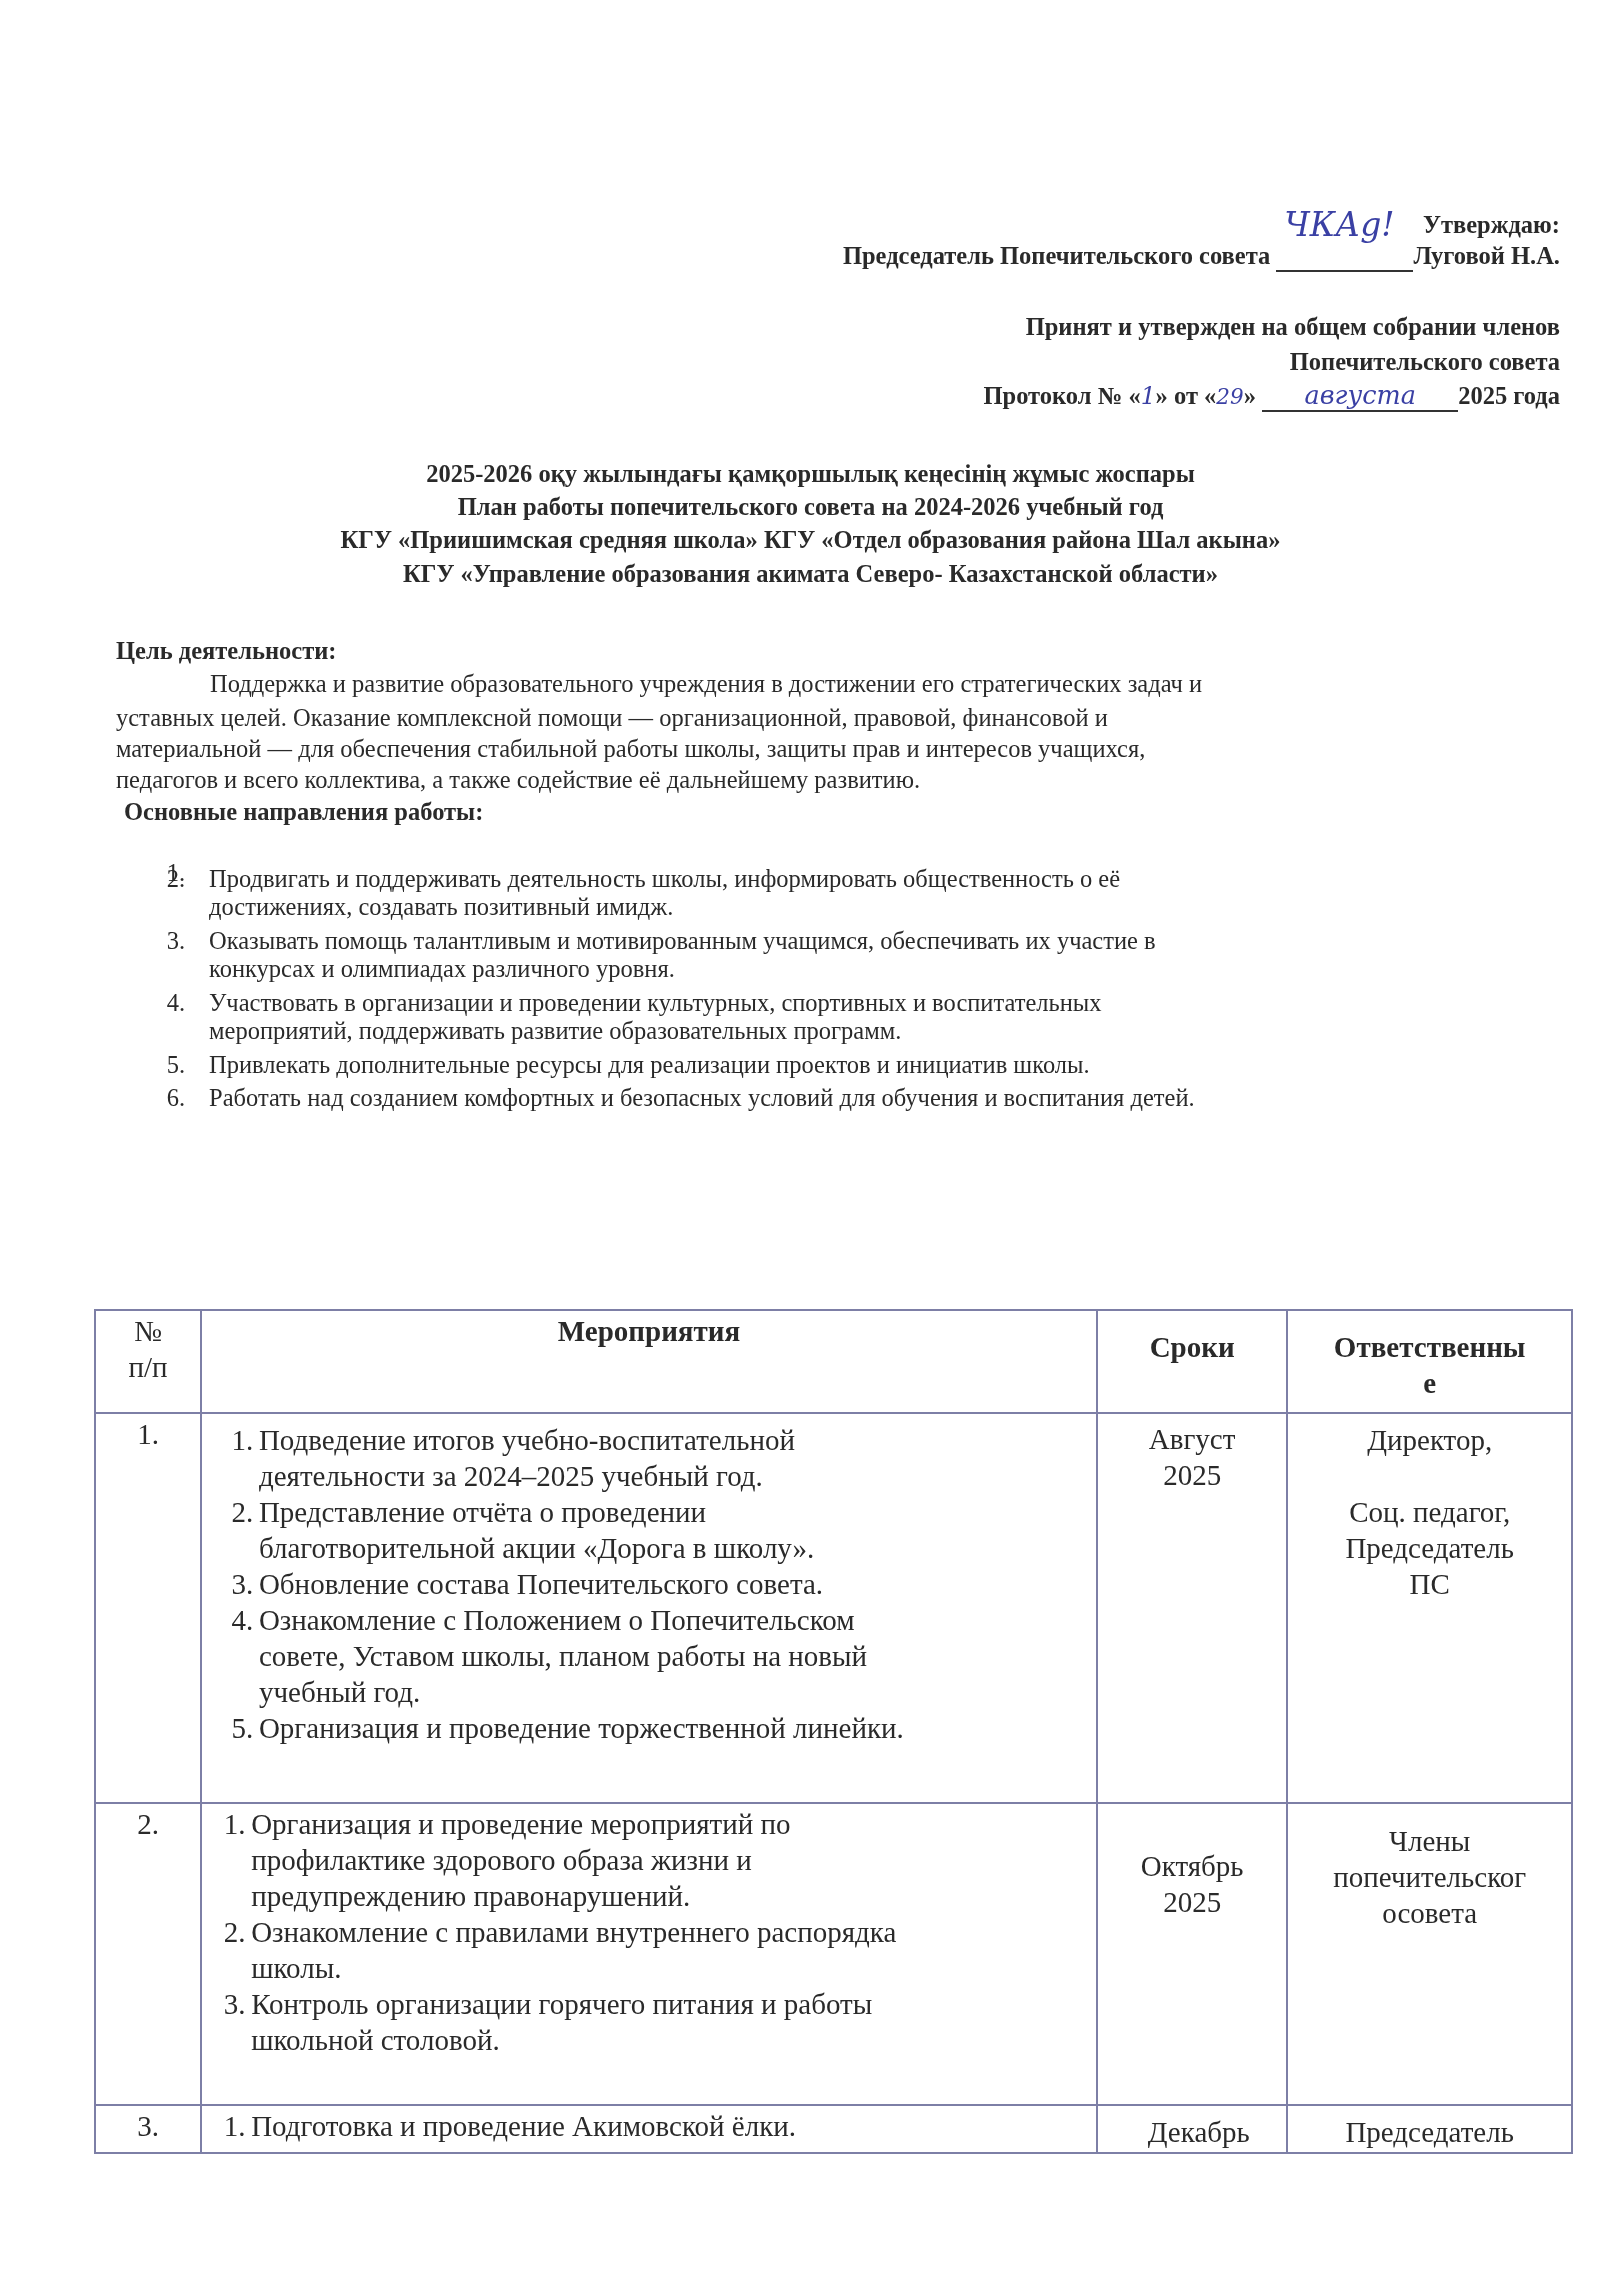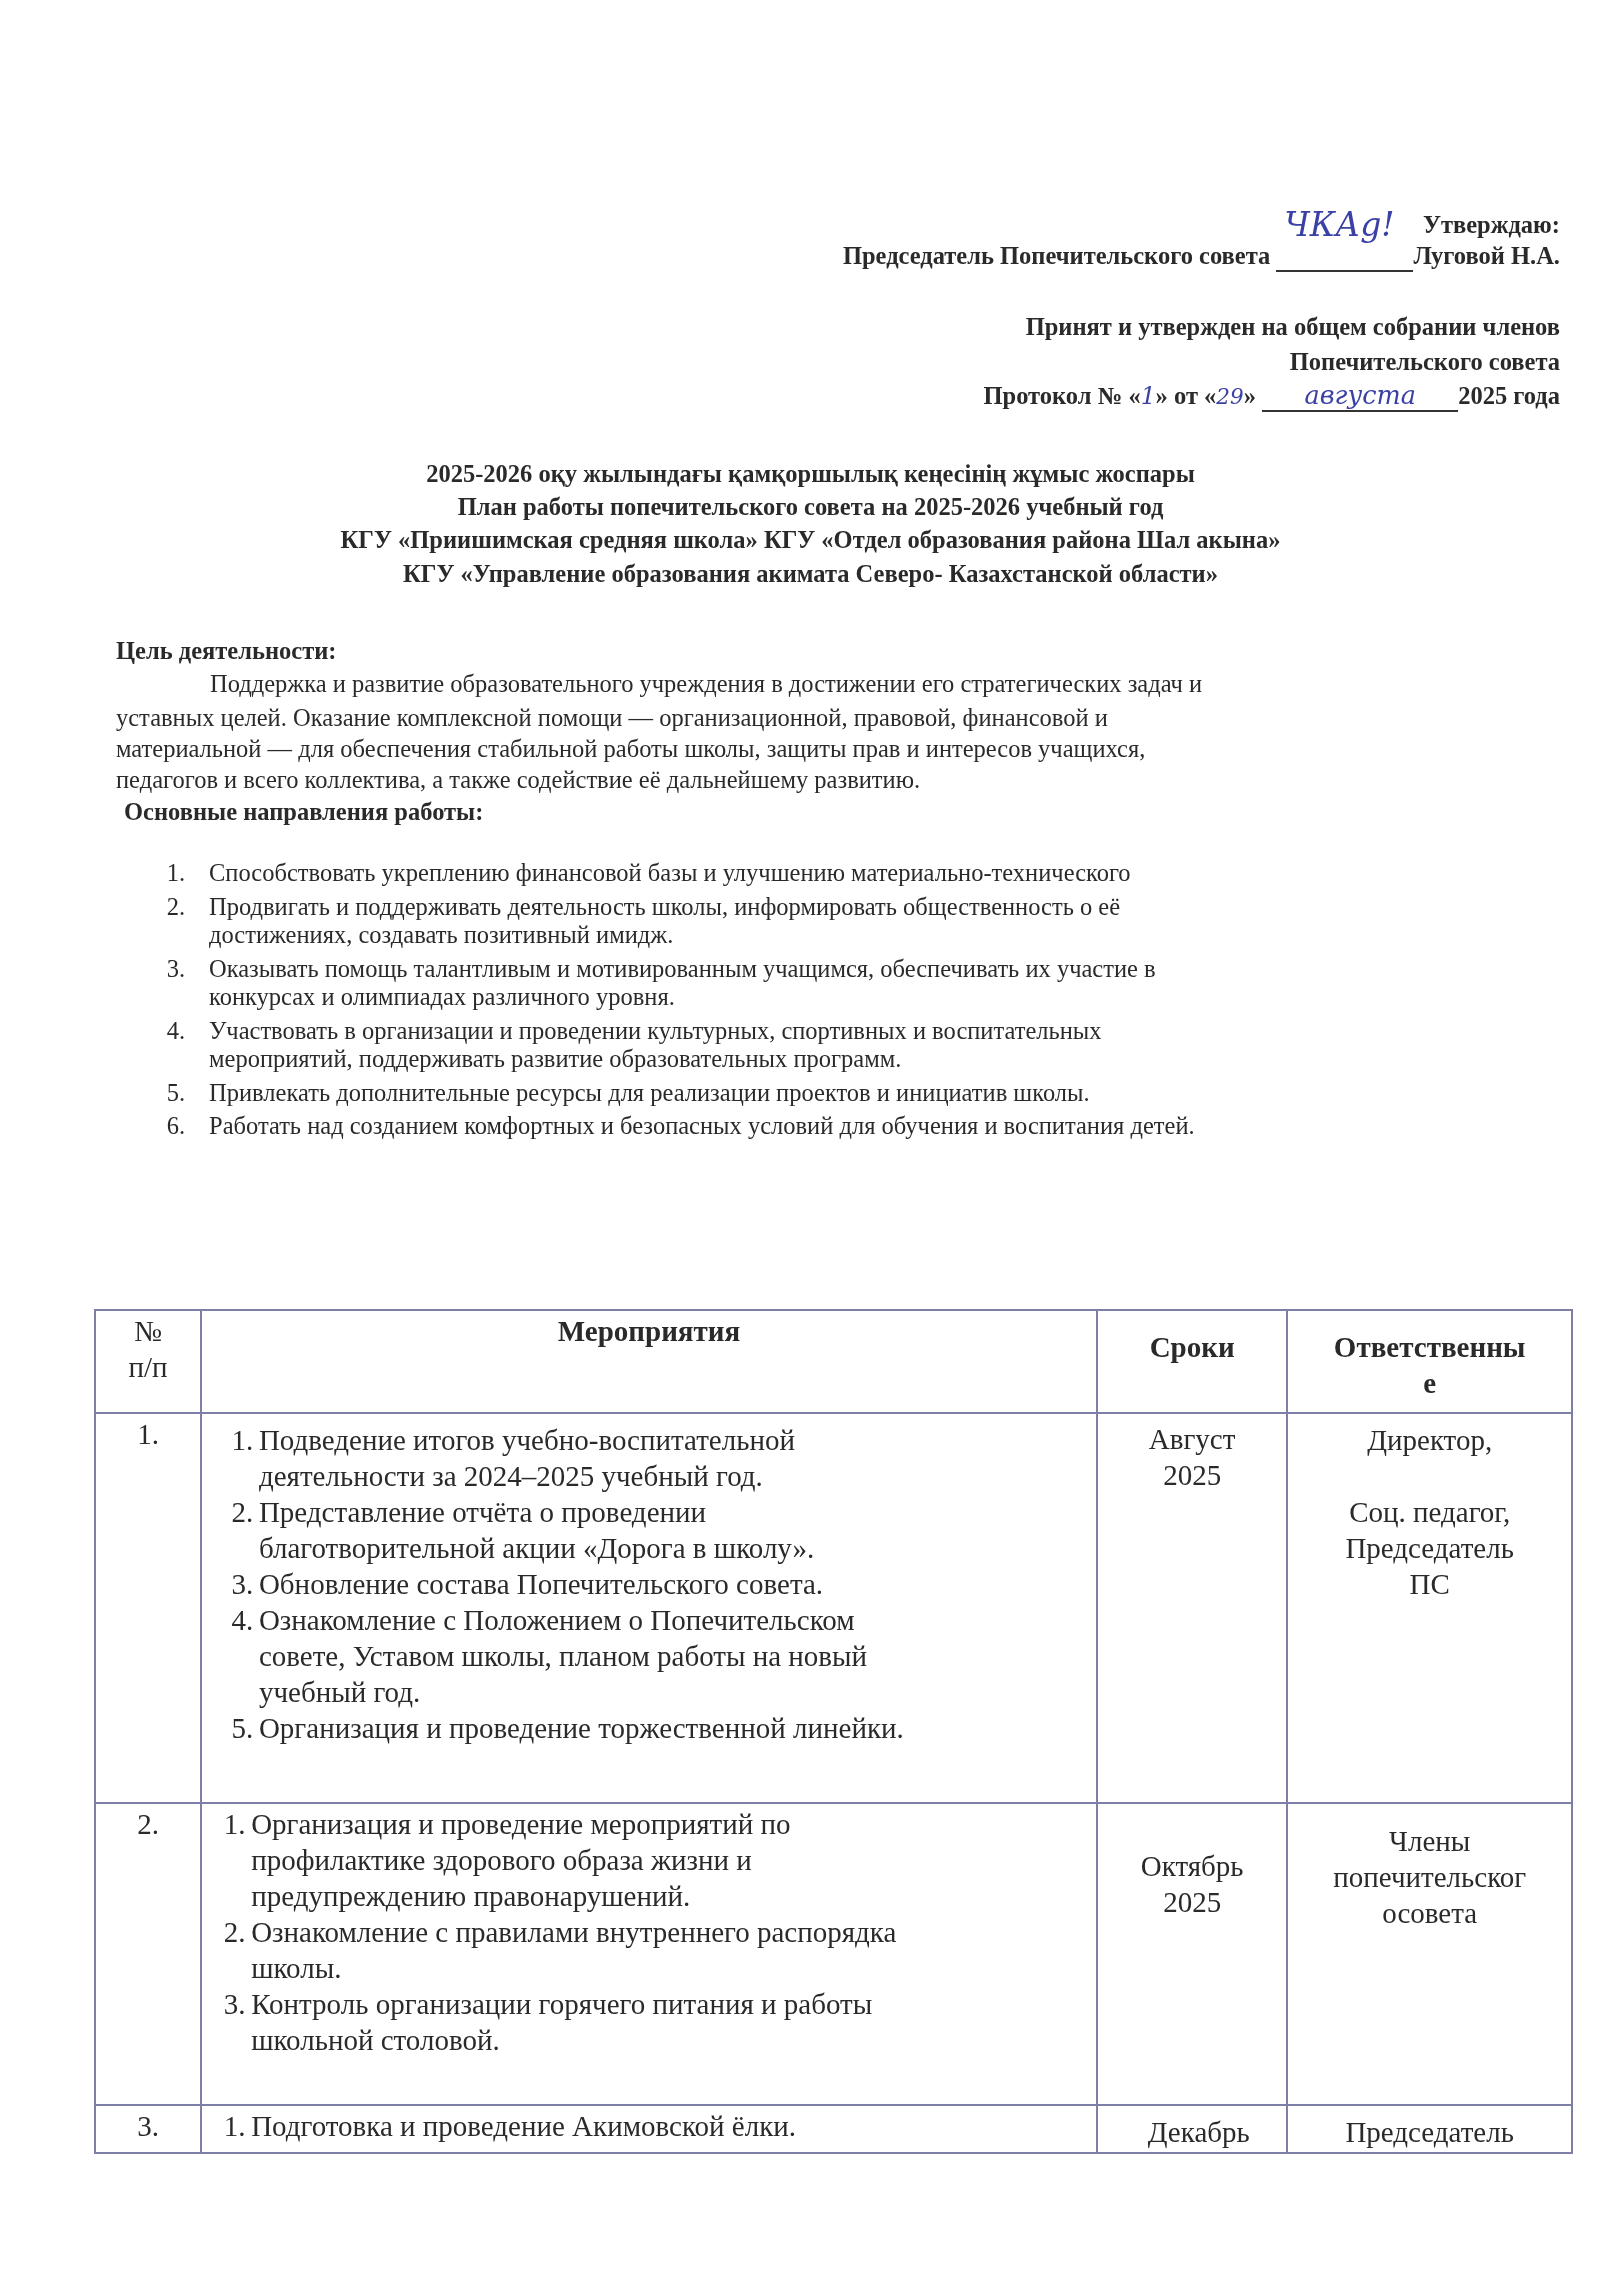--- a/index.html
+++ b/index.html
@@ -39,35 +39,34 @@
 </div>
 
 <div class="abs hdr" style="top:312px;">Принят и утвержден на общем собрании членов</div>
 <div class="abs hdr" style="top:347px;">Попечительского совета</div>
 <div class="abs hdr" style="top:381px;">
   <span>Протокол № «</span><span class="hw" style="font-size:23.5px;">1</span><span>» от «</span><span class="hw" style="font-size:21.6px;">29</span><span>»</span>
   <span class="sigline" style="width:196px;"><span class="hw" style="font-size:25.5px;">августа</span></span><span>2025 года</span>
 </div>
 
 <div class="abs title" style="top:459px;">2025-2026 оқу жылындағы қамқоршылық кеңесінің жұмыс жоспары</div>
-<div class="abs title" style="top:492px;">План работы попечительского совета на 2025-2026 учебный год</div>
+<div class="abs title" style="top:492px;">План работы попечительского совета на 2024-2026 учебный год</div>
 <div class="abs title" style="top:525px;">КГУ «Приишимская средняя школа» КГУ «Отдел образования района Шал акына»</div>
 <div class="abs title" style="top:559px;">КГУ «Управление образования акимата Северо- Казахстанской области»</div>
 
 <div class="abs body-text bold" style="left:116px; top:637px;">Цель деятельности:</div>
 <div class="abs body-text" style="left:210px; top:670px;">Поддержка и развитие образовательного учреждения в достижении его стратегических задач и</div>
 <div class="abs body-text" style="left:116px; top:704px;">уставных целей. Оказание комплексной помощи — организационной, правовой, финансовой и</div>
 <div class="abs body-text" style="left:116px; top:735px;">материальной — для обеспечения стабильной работы школы, защиты прав и интересов учащихся,</div>
 <div class="abs body-text" style="left:116px; top:766px;">педагогов и всего коллектива, а также содействие её дальнейшему развитию.</div>
 <div class="abs body-text bold" style="left:124px; top:798px;">Основные направления работы:</div>
 
 <ul class="abs list" style="top:859px;">
   <li>
       <span class="num">1.</span>
-      <div>Способствовать укреплению финансовой базы и улучшению материально-технического</div>
     </li>
   <li>
       <span class="num">2.</span>
       <div>Продвигать и поддерживать деятельность школы, информировать общественность о её</div>
       <div>достижениях, создавать позитивный имидж.</div>
     </li>
   <li>
       <span class="num">3.</span>
       <div>Оказывать помощь талантливым и мотивированным учащимся, обеспечивать их участие в</div>
       <div>конкурсах и олимпиадах различного уровня.</div>

